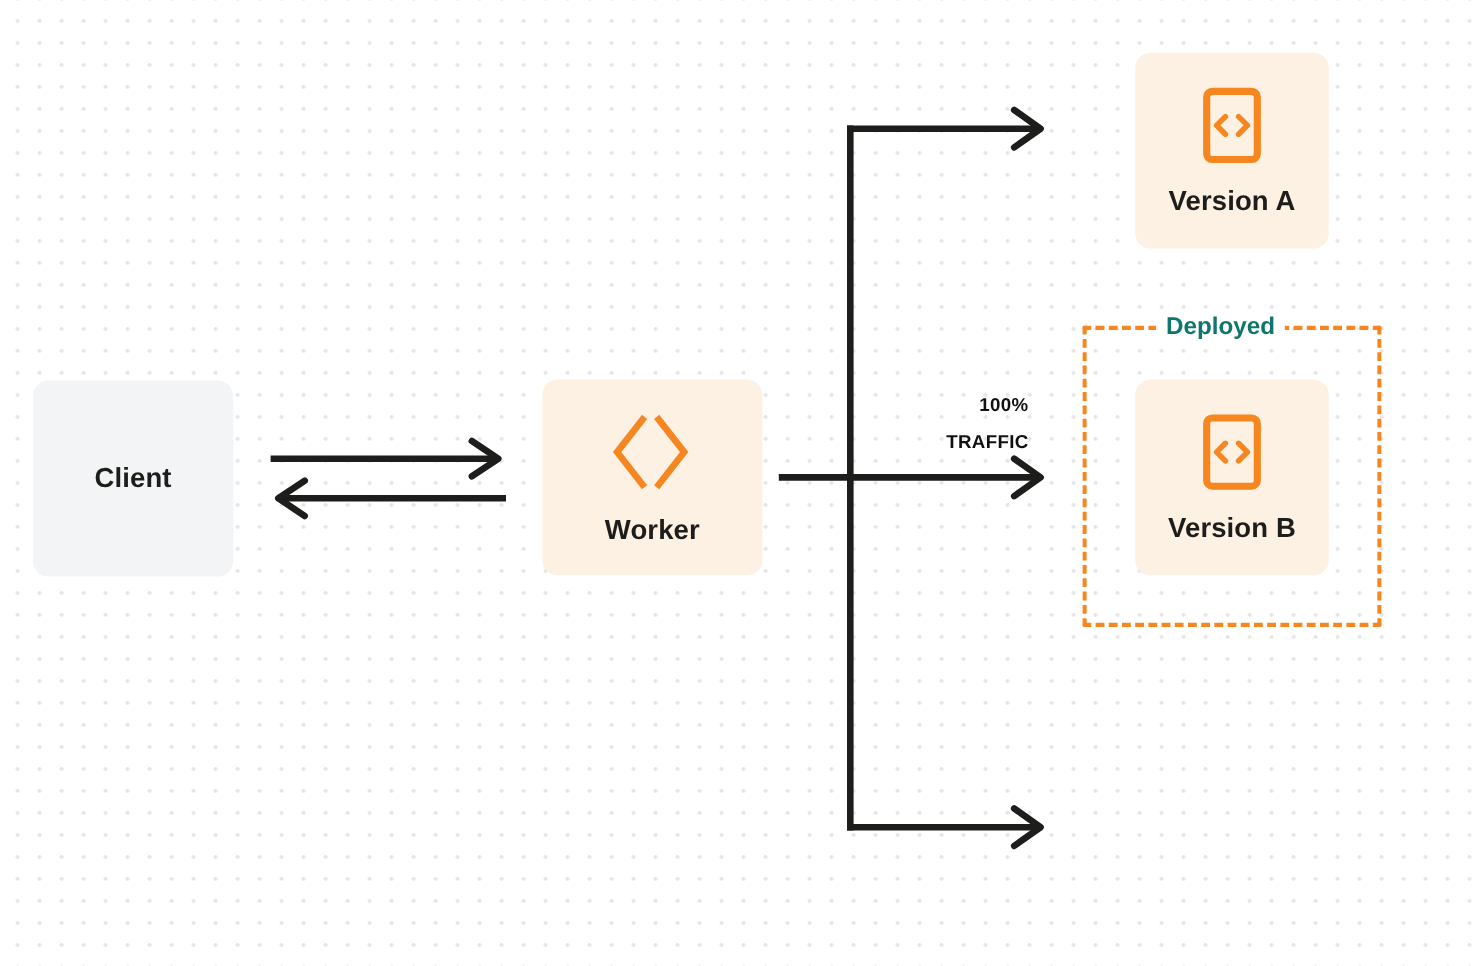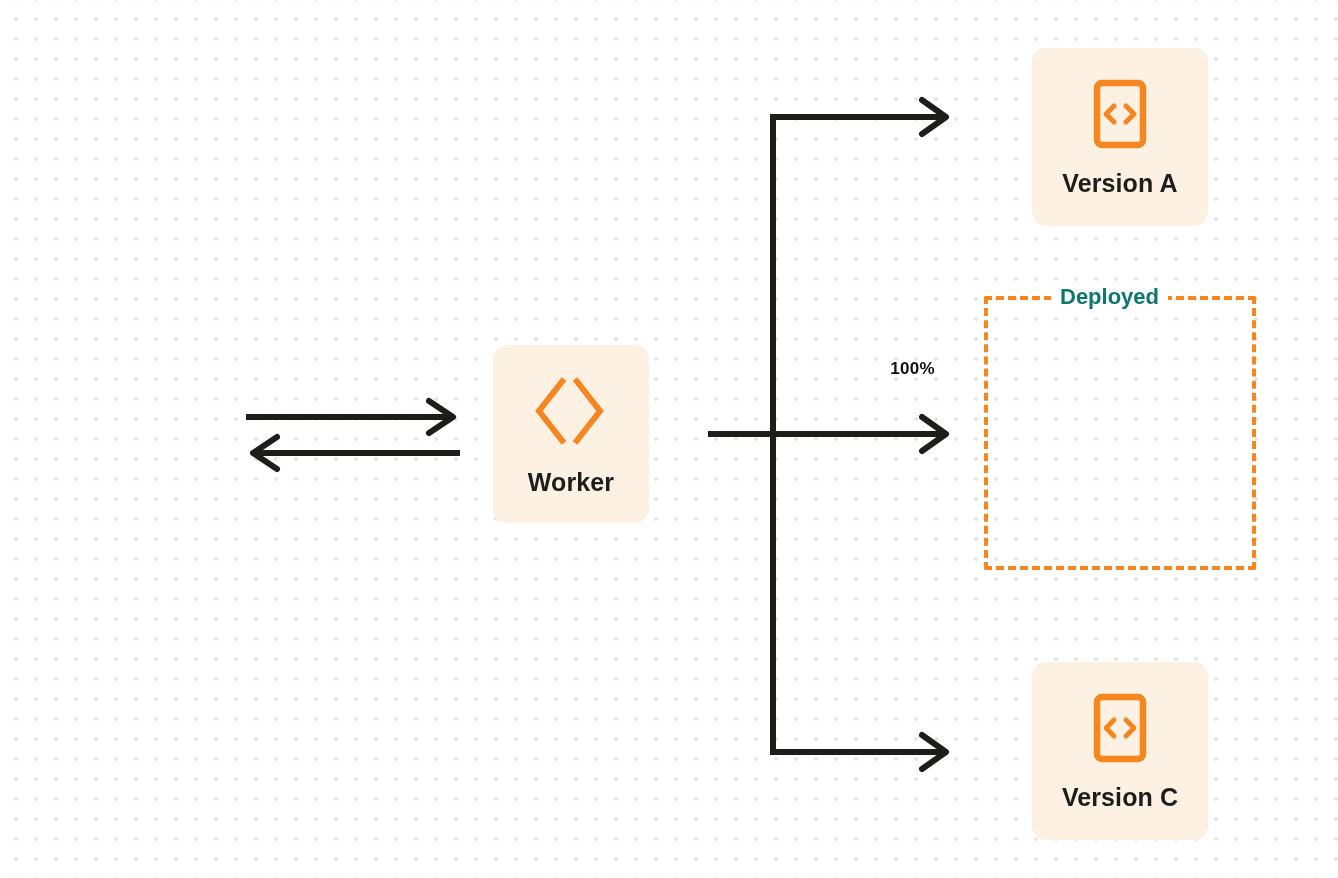--- a/index.html
+++ b/index.html
@@ -42,21 +42,21 @@
     top: 346px;
     width: 182px;
     height: 178px;
     background: #f3f4f5;
   }
   .client-node .node-label { font-size: 25px; }
 
   .worker-node {
     left: 493px;
     top: 345px;
-    width: 156px;
+    width: 200px;
     height: 178px;
     background: #fdf1e3;
   }
   .worker-node .node-label { font-size: 25px; margin-top: 22px; }
 
   .version-node {
     left: 1032px;
     width: 176px;
     height: 178px;
     background: #fdf1e3;
@@ -150,22 +150,26 @@
 
       <g>
         <path d="M773 752 H 941"></path>
         <polyline points="922,735 946,752 922,769" stroke-linecap="round" stroke-linejoin="round"></polyline>
       </g>
     </g>
   </svg>
 
   <div class="traffic-label">
     <div>100%</div>
-  </div>
-
+    <div>TRAFFIC</div>
+  </div>
+
+  <div class="node client-node">
+    <span class="node-label">Client</span>
+  </div>
 
   <div class="node worker-node">
     <span>
       <svg class="worker-icon" viewBox="0 0 76 74" xmlns="http://www.w3.org/2000/svg" fill="none" stroke="#f6861f" stroke-width="6" stroke-linejoin="miter" stroke-linecap="butt">
         <polyline points="31,5 6,37 31,69"></polyline>
         <polyline points="42,5 67,37 42,69"></polyline>
         <polyline points="54,5 72,37 54,69" stroke-width="0"></polyline>
       </svg>
     </span>
     <span class="node-label">Worker</span>
@@ -178,25 +182,25 @@
         <polyline points="21,27 13,35 21,43" fill="none" stroke="#f6861f" stroke-width="5" stroke-linecap="round" stroke-linejoin="round"></polyline>
         <polyline points="33,27 41,35 33,43" fill="none" stroke="#f6861f" stroke-width="5" stroke-linecap="round" stroke-linejoin="round"></polyline>
       </svg>
     </span>
     <span class="node-label">Version A</span>
   </div>
 
   <div class="deployed-frame"></div>
   <div class="deployed-label">Deployed</div>
 
-
-  <div class="node version-node version-c">
+  <div class="node version-node version-b">
     <span>
       <svg class="code-icon" viewBox="0 0 54 70" xmlns="http://www.w3.org/2000/svg">
         <rect x="4" y="4" width="46" height="62" rx="5" ry="5" fill="none" stroke="#f6861f" stroke-width="6.5"></rect>
         <polyline points="21,27 13,35 21,43" fill="none" stroke="#f6861f" stroke-width="5" stroke-linecap="round" stroke-linejoin="round"></polyline>
         <polyline points="33,27 41,35 33,43" fill="none" stroke="#f6861f" stroke-width="5" stroke-linecap="round" stroke-linejoin="round"></polyline>
       </svg>
     </span>
-    <span class="node-label">Version C</span>
-  </div>
+    <span class="node-label">Version B</span>
+  </div>
+
 
 </div>
 
 </body></html>

